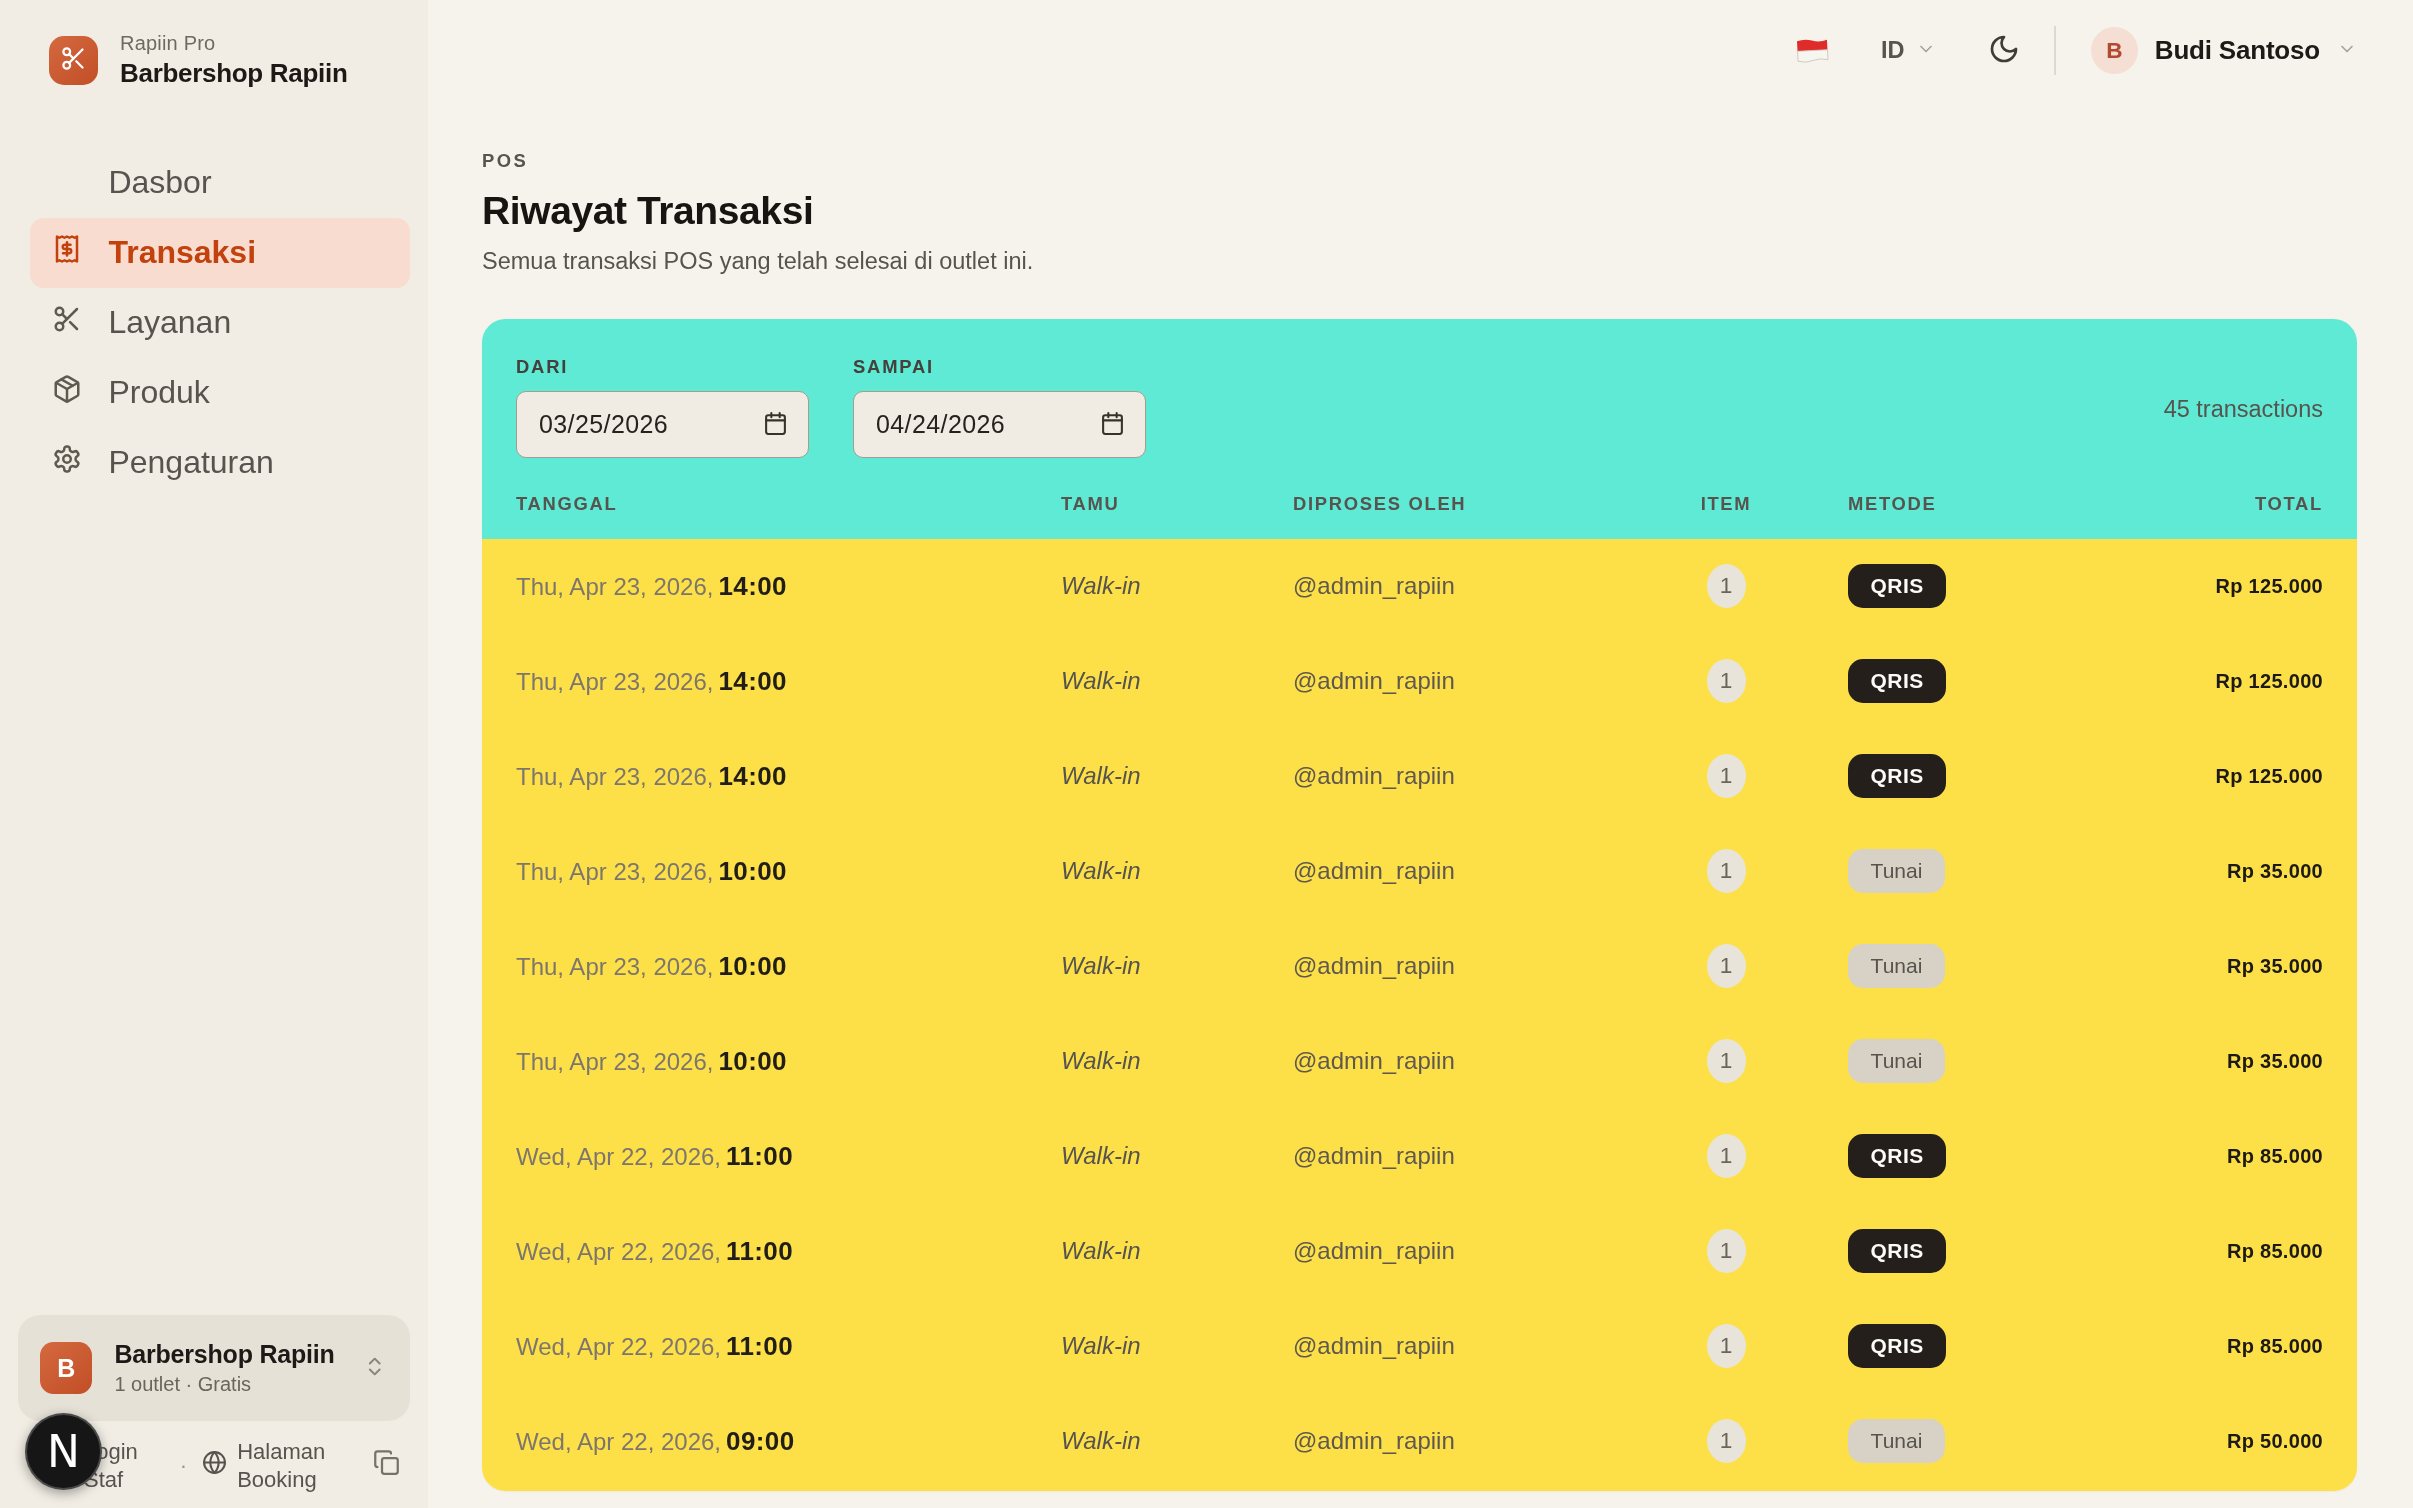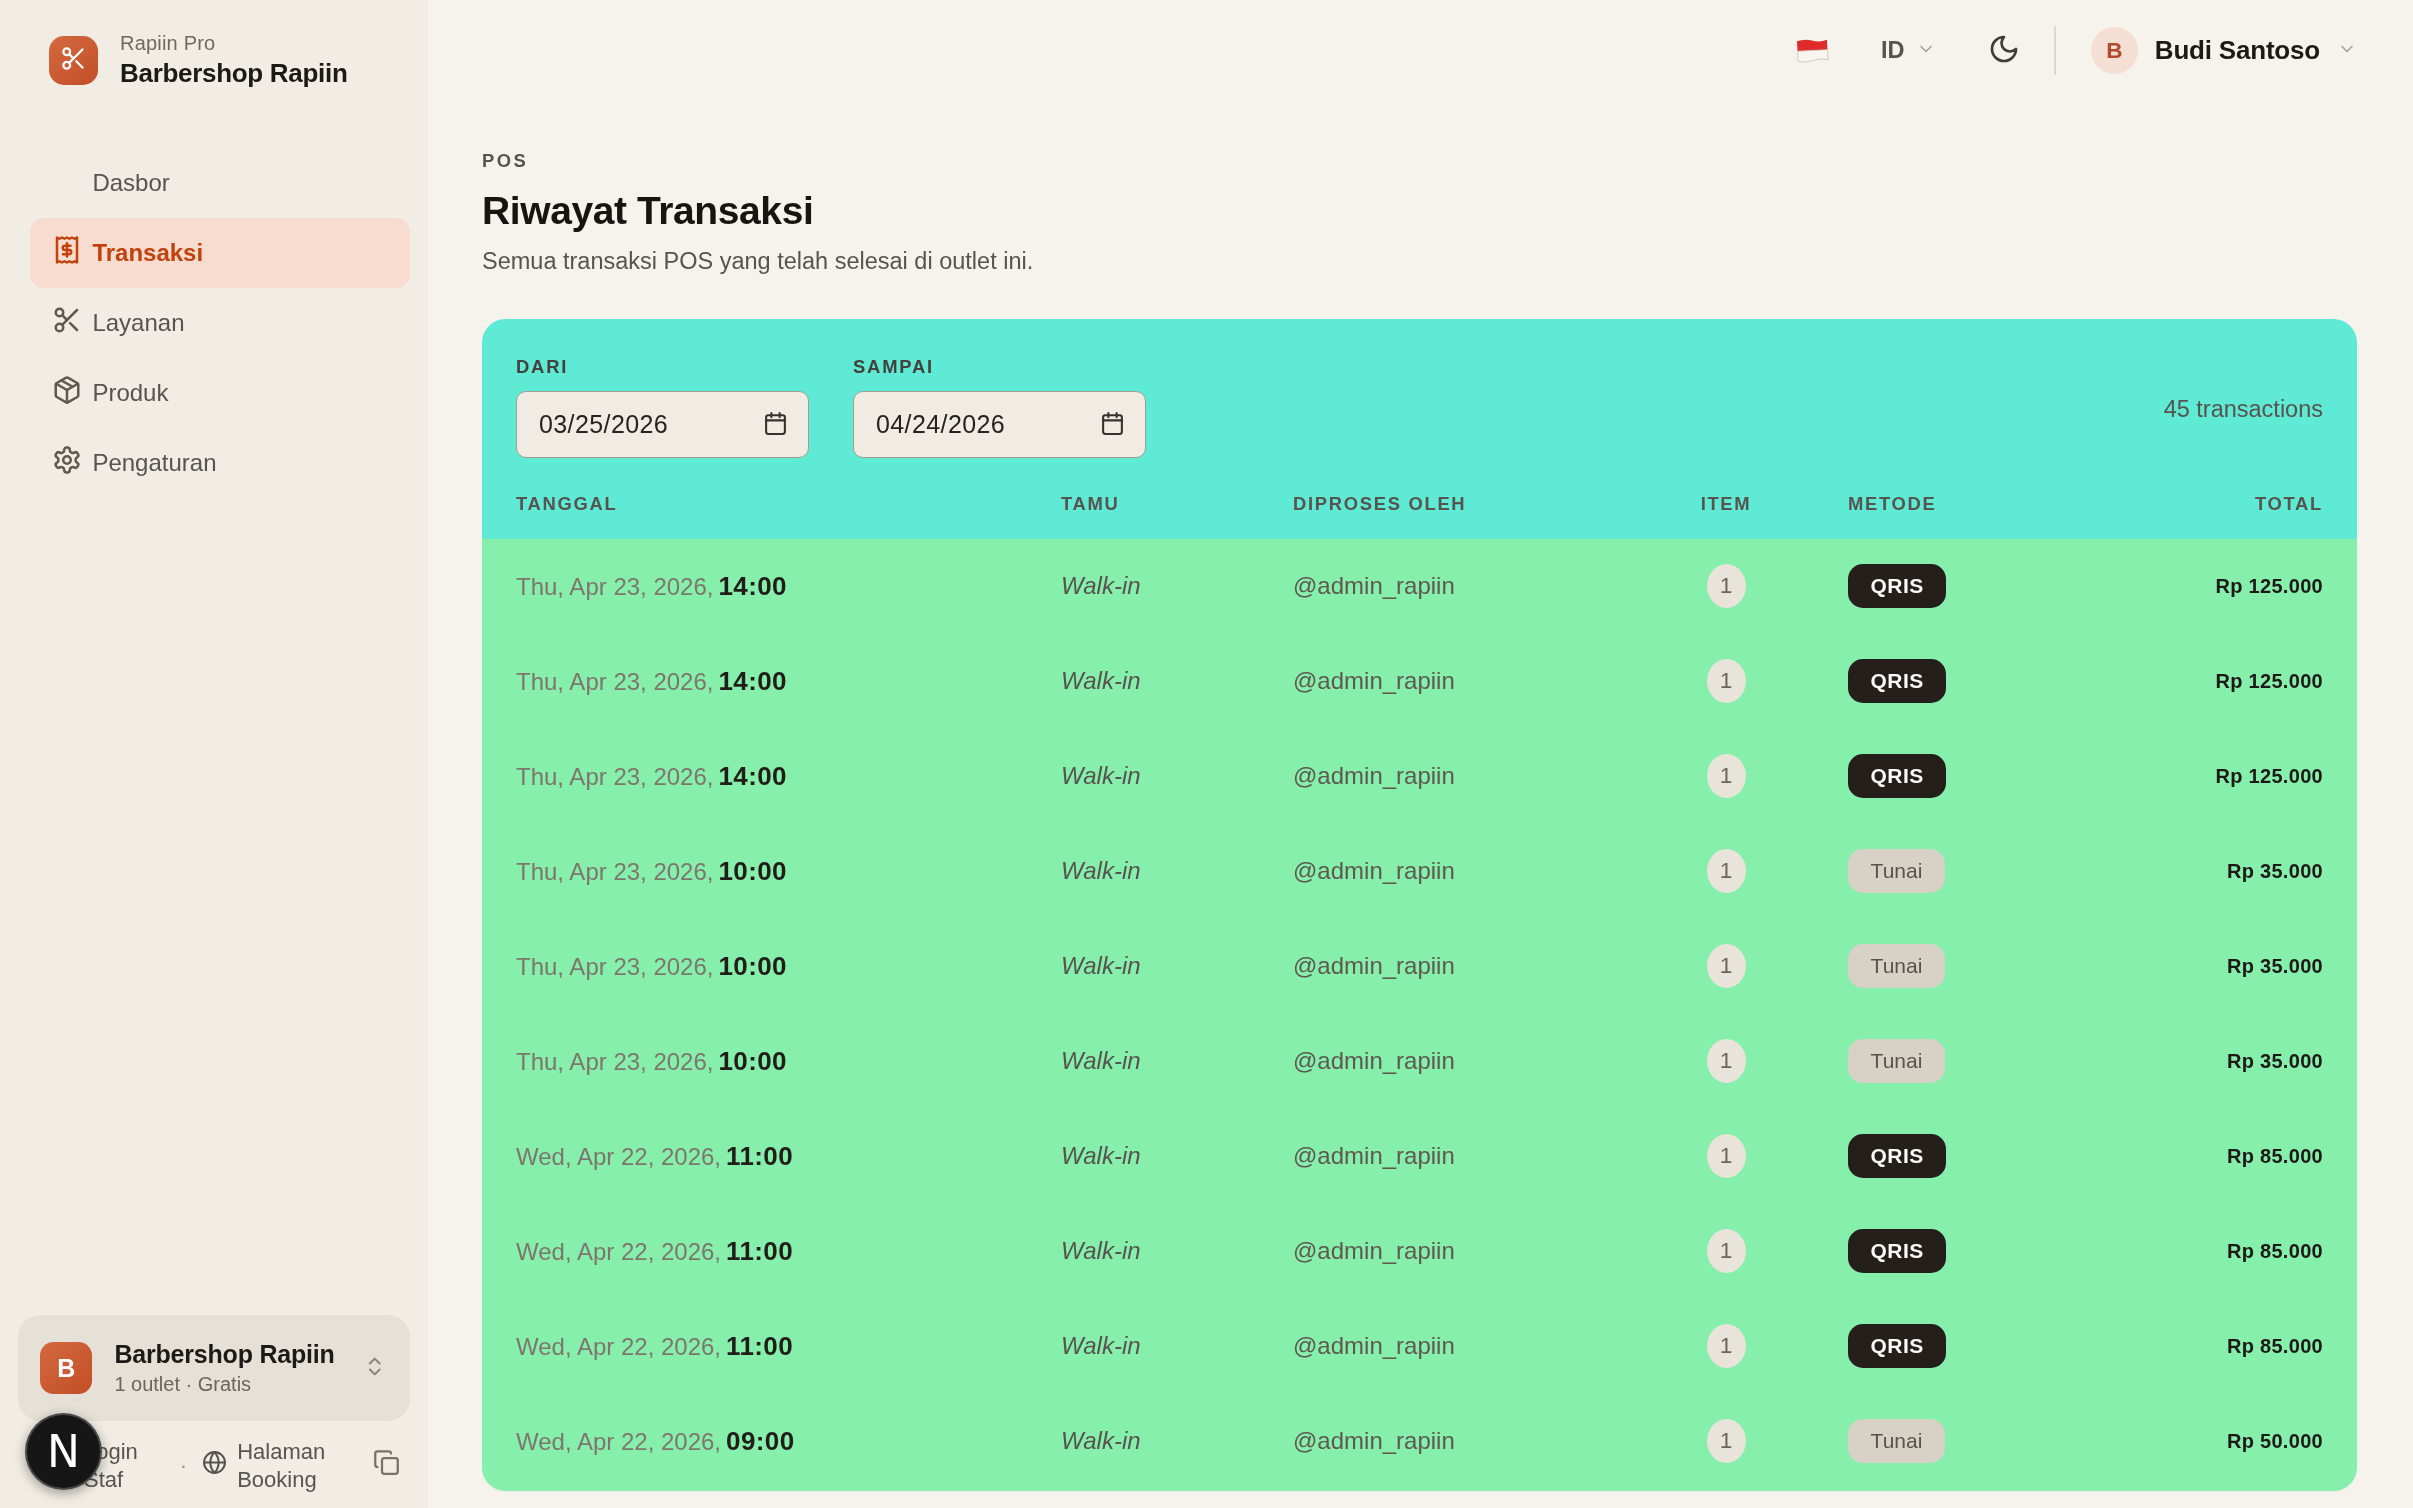--- a/index.html
+++ b/index.html
@@ -11,22 +11,22 @@
   .sidebar { position:relative; width:428px; height:100%; background:#f1ede4; flex:0 0 428px;padding-left:12px; }
   .brand { display:flex; align-items:center; gap:22px; padding:32px 20px 0 37px; }
   .brand-logo { width:49px; height:49px; border-radius:15px;
     background:linear-gradient(140deg,#d4693f,#c24e26); display:flex; align-items:center; justify-content:center;
     flex:0 0 49px; cursor:pointer; }
   .brand-logo svg { width:27px; height:27px; }
   .brand-app { font-size:20px; color:#6f6a60; letter-spacing:0.2px; }
   .brand-outlet { font-size:26px; font-weight:700; color:#1c1917; letter-spacing:-0.3px; margin-top:2.5px; }
 
   .nav { margin-top:59px; padding:0 18.4px; display:flex; flex-direction:column; }
-  .nav-item { height:70px; display:flex; align-items:center; gap:10px; padding:0 22px;
-    border-radius:13.4px; color:#57534e; font-size:24px; font-weight:500; cursor:pointer; }
+  .nav-item { height:70px; display:flex; align-items:center; gap:26px; padding:0 22px;
+    border-radius:13.4px; color:#57534e; font-size:32px; font-weight:500; cursor:pointer; }
   .nav-item svg { width:30px; height:30px; stroke:#5f594f; }
   .nav-item.active { background:#f8dcd0; color:#c2410c; font-weight:600; }
   .nav-item.active svg { stroke:#c2410c; }
 
   .outlet-card { position:absolute; left:18.4px; right:18.4px; bottom:87px; height:106px;
     background:#e6e1d7; border-radius:22px; display:flex; align-items:center; gap:22px;
     padding:0 23.5px 0 22px; cursor:pointer; }
   .outlet-avatar { width:52px; height:52px; border-radius:13.4px; flex:0 0 52px;
     background:linear-gradient(140deg,#d4693f,#c24e26); color:#fff; font-size:25px; font-weight:700;
     display:flex; align-items:center; justify-content:center; }
@@ -82,21 +82,21 @@
   .date-input svg { width:25px; height:25px; stroke:#36322c; }
   .tx-count { margin-left:auto; align-self:flex-end; margin-bottom:35px; font-size:23.5px; color:#57534e; }
 
   .tgrid { display:grid; grid-template-columns:545px 232px 387px 92px 335px 1fr; align-items:center; }
   .thead { margin-top:35px; padding-bottom:23.5px; }
   .th { font-size:18.4px; font-weight:700; letter-spacing:1.7px; color:#57534e; }
   .th.c-item { text-align:center; }
   .th.c-method { padding-left:76px; }
   .th.c-total { text-align:right; }
 
-  .tbody { background:#86efac; flex:1; padding:0 34px; }
+  .tbody { background:#fde047; flex:1; padding:0 34px; }
   .trow { height:95px; cursor:pointer; }
   .cell-date { font-size:24px; color:#7d766d; }
   .cell-date .time { font-size:26px; font-weight:600; color:#211d19; margin-left:5px; letter-spacing:0.4px; }
   .cell-guest { font-size:24px; font-style:italic; color:#57534e; }
   .cell-proc { font-size:24px; color:#5f584f; }
   .cell-item { display:flex; justify-content:center; }
   .item-pill { width:39px; height:44px; border-radius:50%; background:#e8e4d9; color:#6b6459;
     font-size:22.6px; display:flex; align-items:center; justify-content:center; }
   .cell-method { padding-left:76px; }
   .badge { display:inline-flex; align-items:center; justify-content:center; height:44px;

